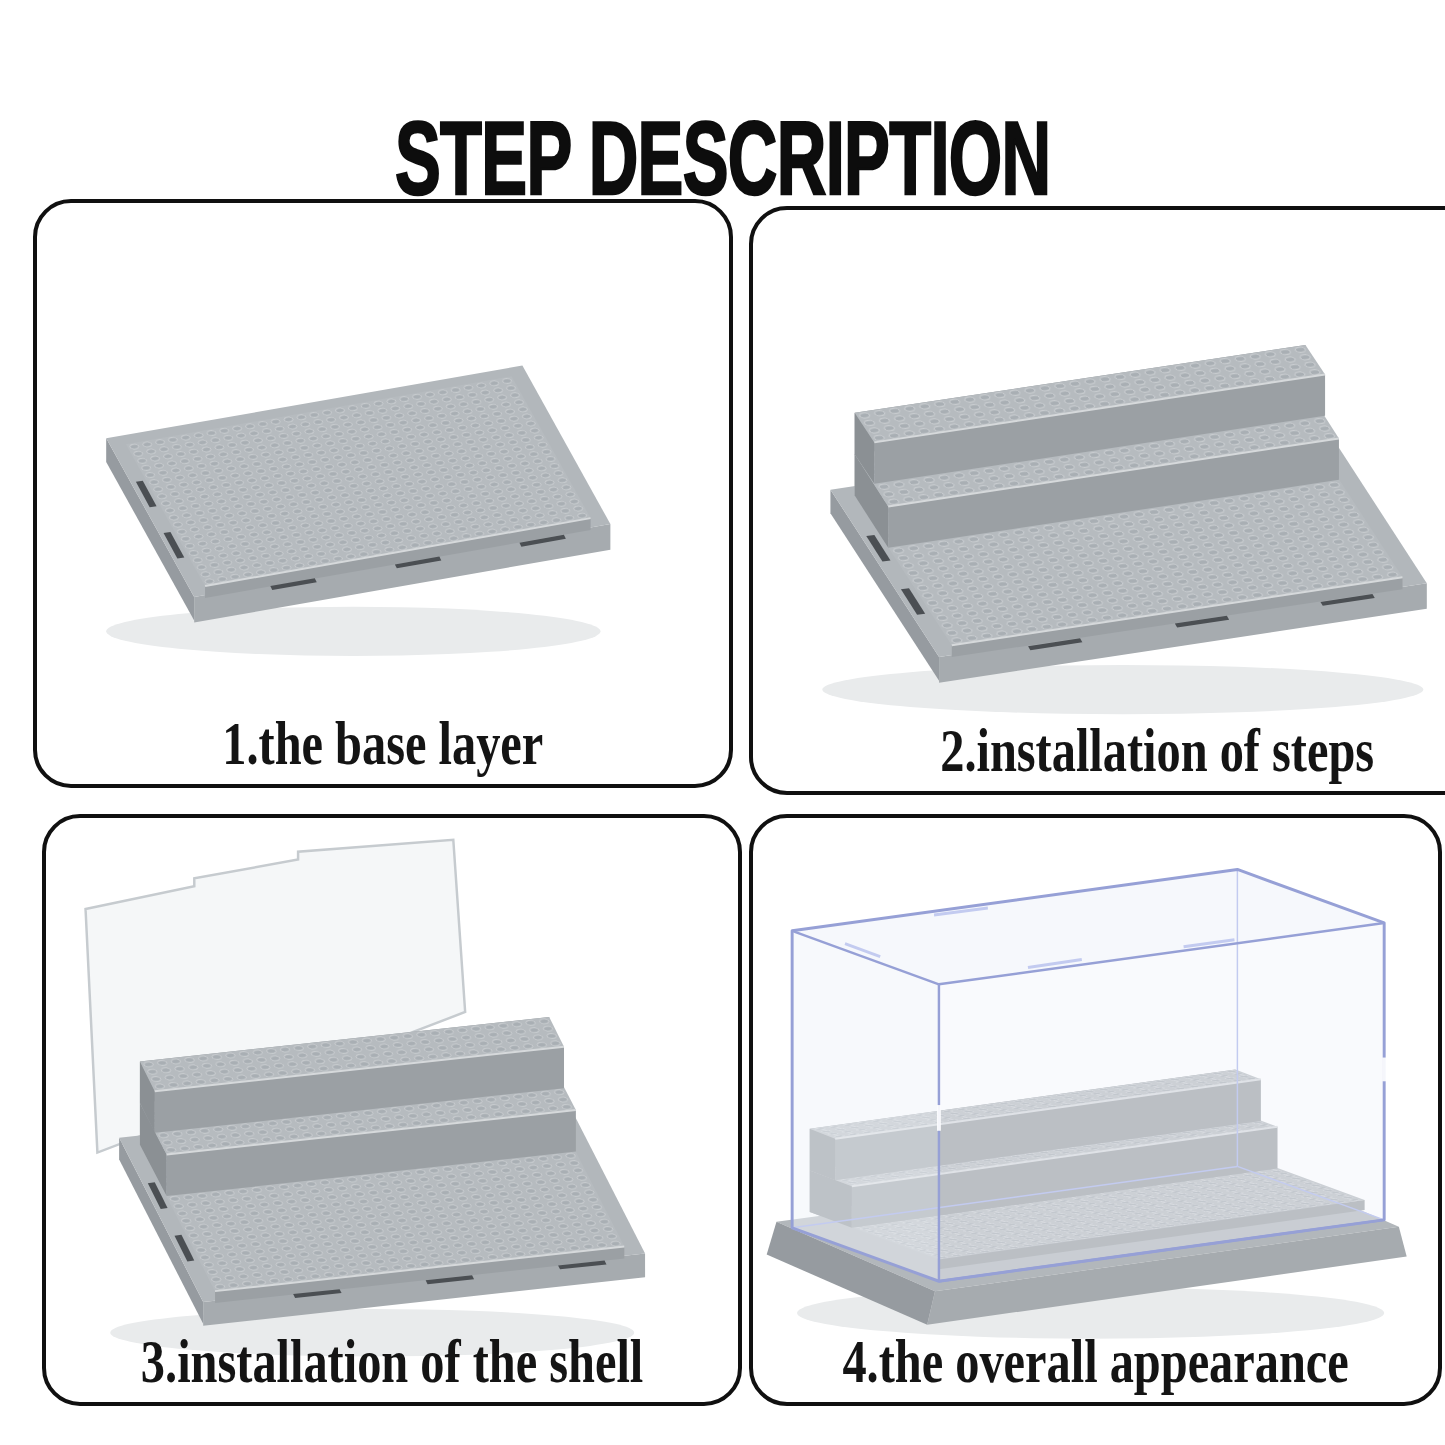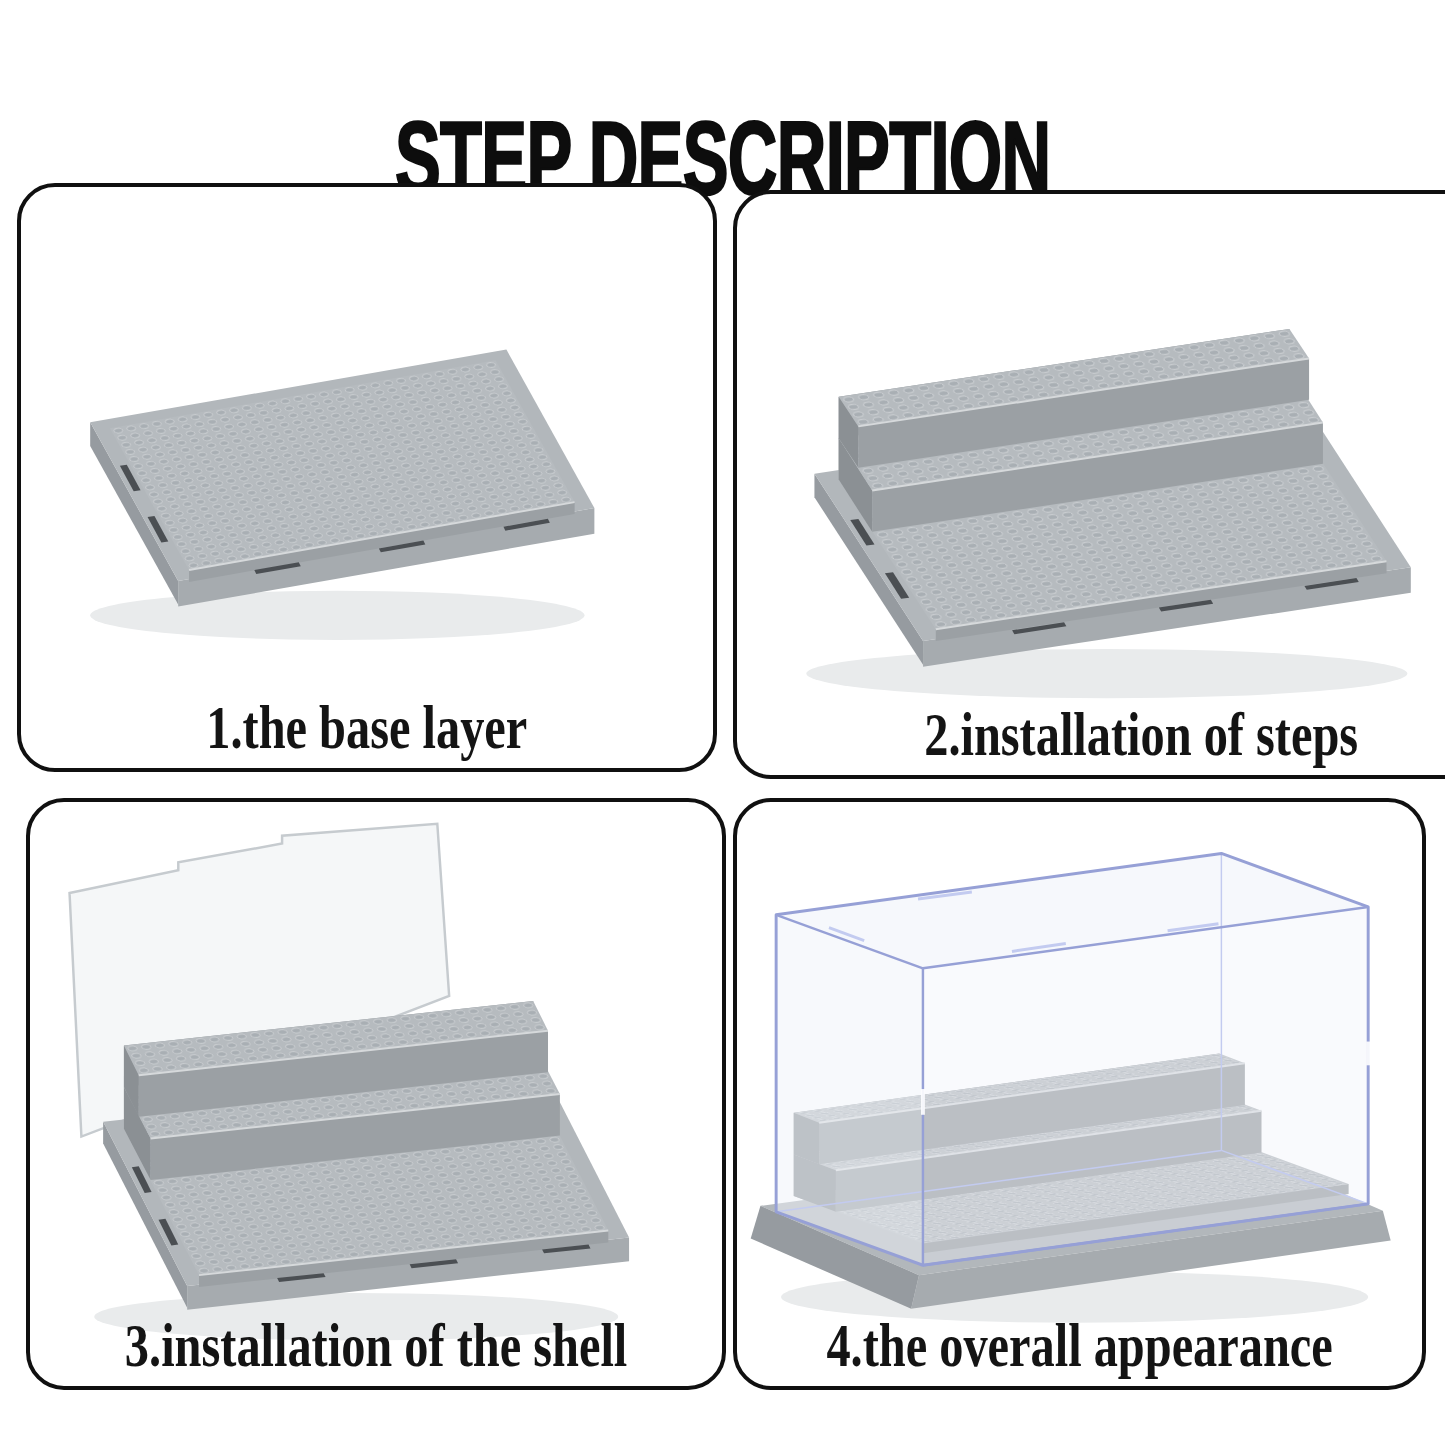--- a/index.html
+++ b/index.html
@@ -9,21 +9,21 @@
     --slot_dark:#4b4f53; --edge_highlight:#d6d9db; --acrylic_edge:#96a0d6; --acrylic_edge_light:#c3cbf0;
     --acrylic_fill:#eff3f9; --sheet_fill:#f2f5f6; --sheet_edge:#c6cbcf; --shadow:#e9ebec;
   }
   html,body{margin:0;padding:0;}
   .page{position:relative;width:1445px;height:1445px;background:var(--background);overflow:hidden;
         font-family:"Liberation Sans",sans-serif;}
   .title{position:absolute;top:36px;left:0;width:100%;text-align:center;line-height:1;
          font-weight:bold;font-size:104px;color:var(--title_text);
          -webkit-text-stroke:2.5px var(--title_text);}
   .title .sqz{display:inline-block;transform:scaleX(.66);transform-origin:50% 50%;white-space:nowrap;letter-spacing:-1px;}
-  .panel{position:absolute;margin:0;box-sizing:border-box;border:4px solid var(--panel_border);
+  .panel{position:absolute;margin:16px;box-sizing:border-box;border:4px solid var(--panel_border);
          border-radius:38px;background:#fff;}
   .panel svg{position:absolute;left:0;top:0;width:100%;height:100%;display:block;}
   .p1{left:17px;top:183px;width:700px;height:589px;}
   .p2{left:733px;top:190px;width:817px;height:589px;}
   .p3{left:26px;top:798px;width:700px;height:592px;}
   .p4{left:733px;top:798px;width:693px;height:592px;padding-left:43px;}
   figcaption{position:absolute;left:0;bottom:8px;width:100%;text-align:center;line-height:1.05;
              font-family:"Liberation Serif",serif;font-weight:bold;font-size:62px;color:var(--caption_text);}
   figcaption .sqc{display:inline-block;transform:scaleX(.78);transform-origin:50% 100%;white-space:nowrap;}
 </style>

